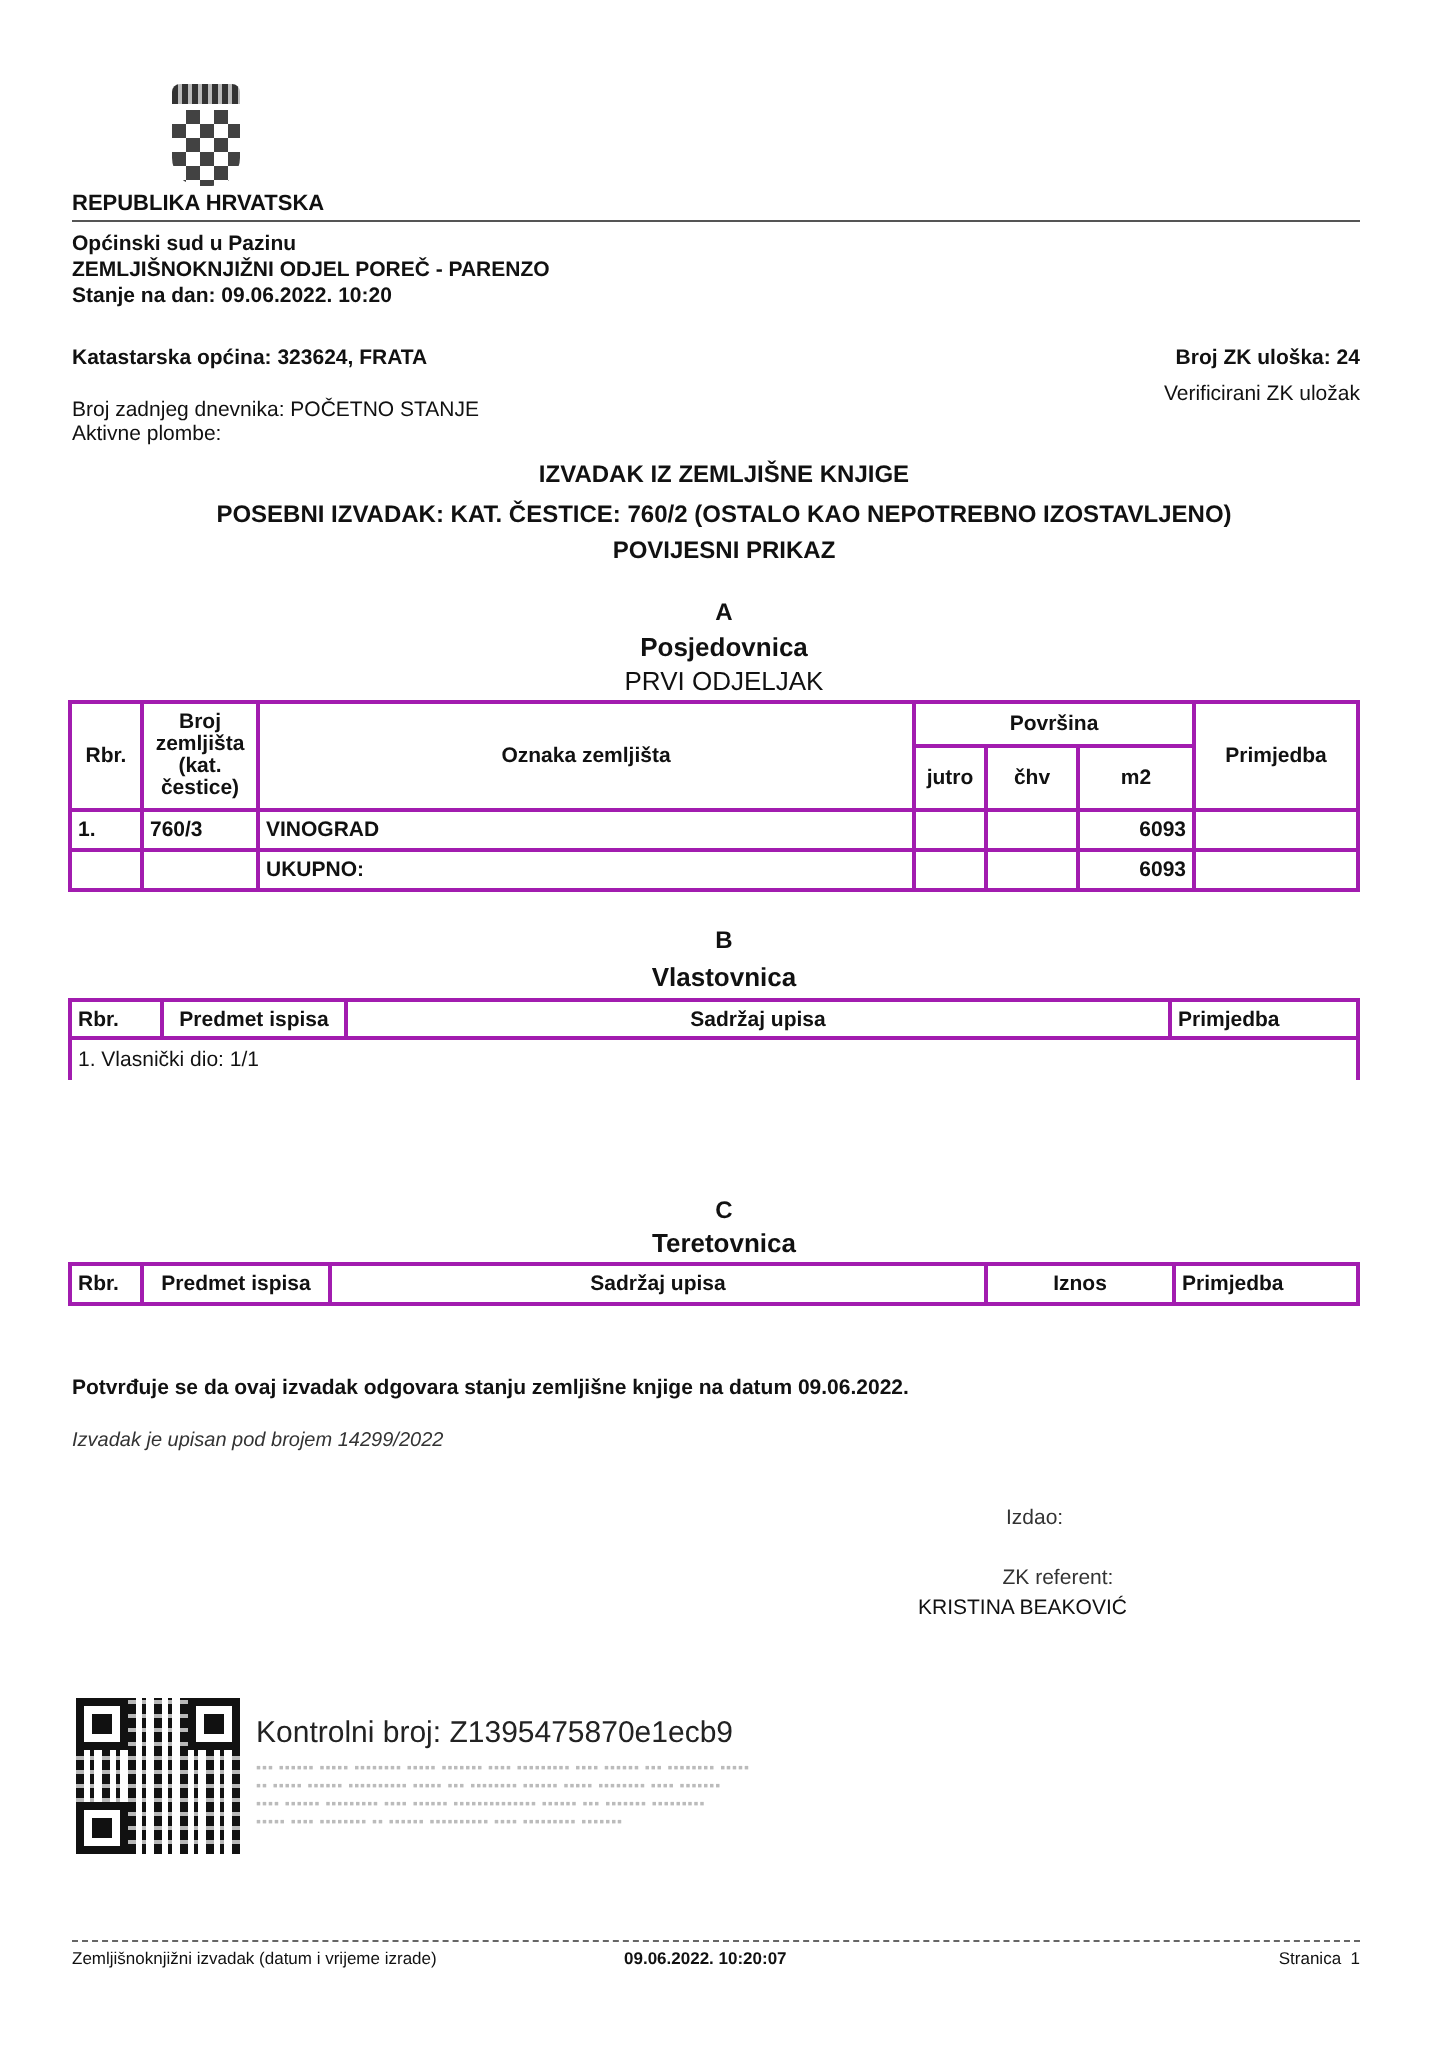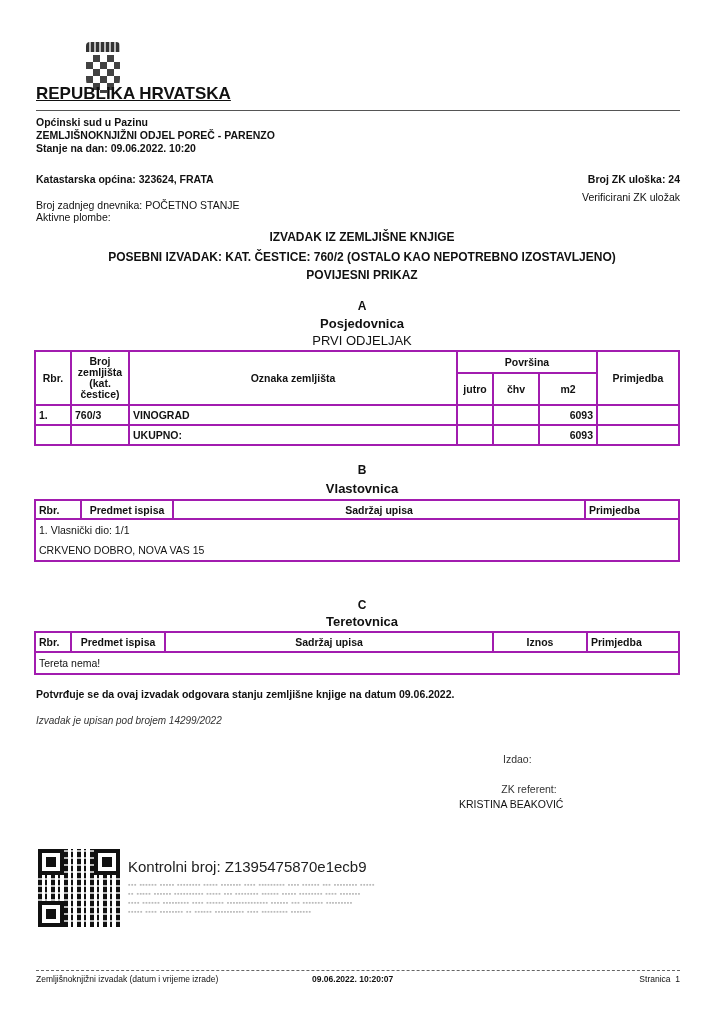--- a/index.html
+++ b/index.html
@@ -7,21 +7,21 @@
          font-family: "Liberation Sans", sans-serif; color: #111; }
   .abs { position: absolute; }
   .b { font-weight: bold; }
   .coat { left: 82px; top: 42px; width: 42px; height: 54px; }
   .coat .crown { position:absolute; left:4px; top:0; width:34px; height:10px;
      background: repeating-linear-gradient(90deg,#333 0 3px,#bbb 3px 5px); border-radius:4px 4px 0 0; }
   .coat .shield { position:absolute; left:4px; top:13px; width:34px; height:38px;
      background:
        conic-gradient(#222 25%, #fff 0 50%, #222 0 75%, #fff 0) 0 0 / 14px 14px;
      border-radius: 0 0 14px 14px; opacity:.85; }
-  .rh { left: 36px; top: 84px; font-size: 17px; font-weight: bold; text-decoration: underline; }
+  .rh { left: 36px; top: 96px; font-size: 11px; font-weight: bold; }
   .hr-top { left: 36px; top: 110px; width: 644px; height: 0; border-top: 1px solid #555; }
   .hdr { left: 36px; top: 116px; font-size: 10.5px; line-height: 13px; font-weight: bold; }
   .right { right: 44px; text-align: right; font-size: 10.5px; }
   .small { font-size: 10.5px; }
   .center { left: 0; width: 724px; text-align: center; }
   table { border-collapse: collapse; font-size: 10.5px; }
   td, th { border: 2px solid #a21caf; padding: 1px 3px; }
   th { font-weight: bold; }
   .ta { left: 34px; top: 350px; width: 646px; }
   .ta th { text-align: center; }
@@ -138,23 +138,20 @@
   <tbody>
       <tr>
     <th class="l">Rbr.</th>
     <th>Predmet ispisa</th>
     <th>Sadržaj upisa</th>
     <th class="l">Primjedba</th>
   </tr>
   <tr style="border-top:2px solid #222;">
     <td colspan="4" class="bold" style="border-bottom:none;">1. Vlasnički dio: 1/1</td>
   </tr>
-  <tr>
-    <td colspan="4" style="border-top:none;">CRKVENO DOBRO, NOVA VAS 15</td>
-  </tr>
 </tbody>
   </table>
 
 <div class="abs center b" style="top:598px; font-size:12px;">C</div>
 <div class="abs center b" style="top:614px; font-size:13px;">Teretovnica</div>
 
 <table class="abs tc">
   <colgroup>
       <col style="width:36px">
       <col style="width:94px">
@@ -162,23 +159,20 @@
       <col style="width:94px">
       <col>
     </colgroup>
   <tbody>
       <tr>
     <th class="l">Rbr.</th>
     <th>Predmet ispisa</th>
     <th>Sadržaj upisa</th>
     <th>Iznos</th>
     <th class="l">Primjedba</th>
-  </tr>
-  <tr style="border-top:2px solid #222;">
-    <td colspan="5">Tereta nema!</td>
   </tr>
 </tbody>
   </table>
 
 <div class="abs b" style="left:36px; top:688px; font-size:10.5px;">Potvrđuje se da ovaj izvadak odgovara stanju zemljišne knjige na datum 09.06.2022.</div>
 <div class="abs" style="left:36px; top:715px; font-size:10px; font-style:italic; color:#333;">Izvadak je upisan pod brojem 14299/2022</div>
 
 <div class="abs small" style="left:503px; top:753px; color:#333;">Izdao:</div>
 <div class="abs small" style="left:479px; width:100px; text-align:center; top:783px; color:#333;">ZK referent:</div>
 <div class="abs small" style="left:459px; top:798px;">KRISTINA BEAKOVIĆ</div>

